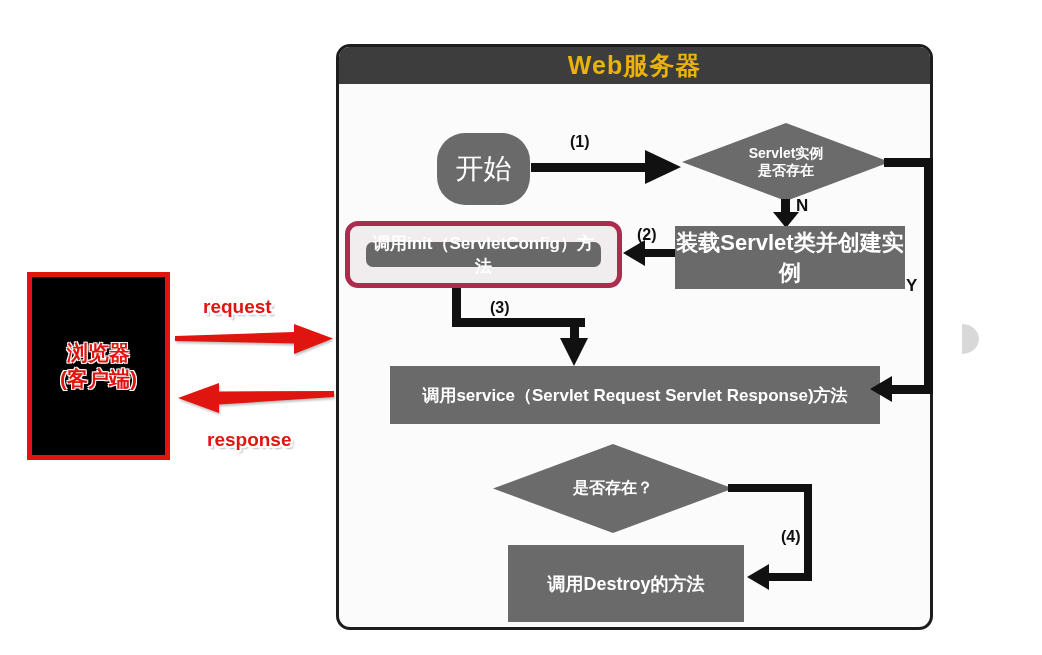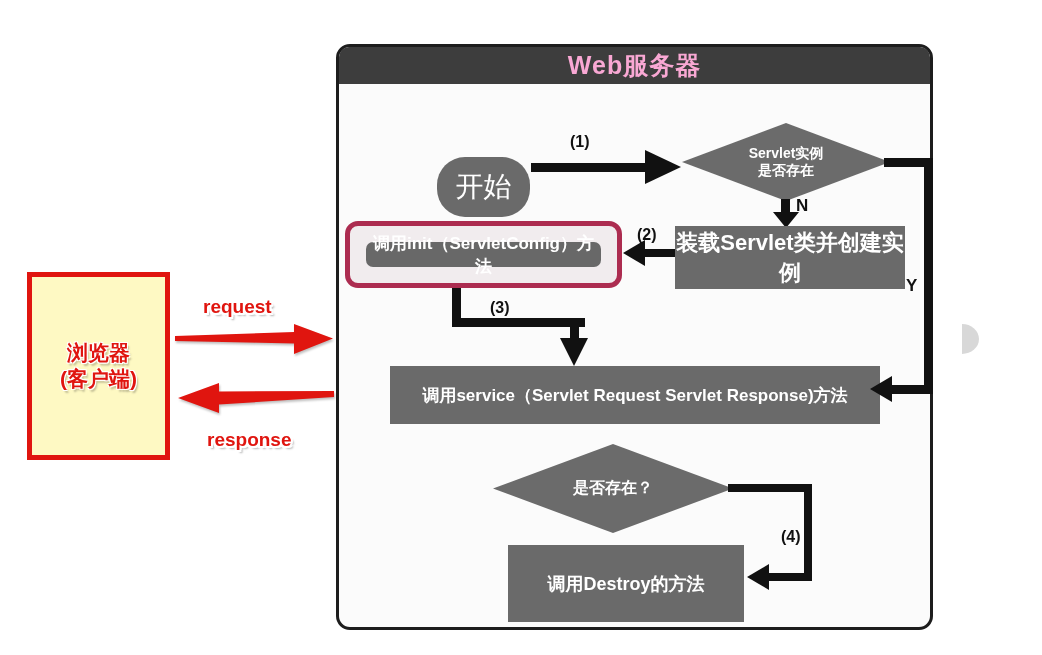--- a/index.html
+++ b/index.html
@@ -4,34 +4,34 @@
 <style>
   html,body{margin:0;padding:0;background:#ffffff;}
   body{font-family:"Liberation Sans","DejaVu Sans",sans-serif;}
   .stage{position:relative;width:1042px;height:655px;background:#ffffff;overflow:hidden;}
 
   
   .server{position:absolute;left:336px;top:44px;width:597px;height:586px;
           border:3px solid #1d1d1d;border-radius:14px;background:#fbfbfb;box-sizing:border-box;}
   .server-header{position:absolute;left:0;top:0;right:0;height:37px;background:#3d3d3d;
           border-radius:10px 10px 0 0;display:flex;align-items:center;justify-content:center;}
-  .server-header span{color:#f9a8d4;font-size:25px;font-weight:bold;letter-spacing:1px;}
+  .server-header span{color:#eab308;font-size:25px;font-weight:bold;letter-spacing:1px;}
 
   
   .gbox{position:absolute;background:#6a6a6a;color:#ffffff;display:flex;align-items:center;
         justify-content:center;text-align:center;font-weight:bold;box-sizing:border-box;}
   .diamond{position:absolute;background:#6b6b6b;color:#ffffff;display:flex;flex-direction:column;
         align-items:center;justify-content:center;text-align:center;font-weight:bold;
         clip-path:polygon(50% 0,100% 50%,50% 100%,0 50%);}
   .shaft{position:absolute;background:#111111;}
   .tri{position:absolute;width:0;height:0;}
   .elabel{position:absolute;color:#111111;font-weight:bold;font-size:16px;}
 
   
-  .start{left:437px;top:133px;width:93px;height:60px;border-radius:28px;font-size:28px;font-weight:normal;margin-top:24px;}
+  .start{left:437px;top:133px;width:93px;height:72px;border-radius:28px;font-size:28px;font-weight:normal;}
   
   .a1-shaft{left:531px;top:163px;width:114px;height:9px;}
   .a1-head{left:645px;top:150px;border-left:36px solid #111;border-top:17px solid transparent;border-bottom:17px solid transparent;}
   .l1{left:570px;top:133px;}
   
   .d1{left:682px;top:123px;width:208px;height:78px;font-size:14px;line-height:1.2;}
   
   .n-shaft{left:781px;top:199px;width:9px;height:15px;}
   .n-head{left:773px;top:212px;border-left:13px solid transparent;border-right:13px solid transparent;border-top:16px solid #111;}
   .ln{left:796px;top:196px;font-size:17px;}
@@ -66,21 +66,21 @@
   .a4-h1{left:728px;top:484px;width:84px;height:8px;}
   .a4-v{left:804px;top:484px;width:8px;height:97px;}
   .a4-h2{left:769px;top:573px;width:43px;height:8px;}
   .a4-head{left:747px;top:564px;border-right:22px solid #111;border-top:13px solid transparent;border-bottom:13px solid transparent;}
   .l4{left:781px;top:528px;}
   
   .destroy{left:508px;top:545px;width:236px;height:77px;font-size:18px;}
 
   
   .browser-box{position:absolute;left:27px;top:272px;width:143px;height:188px;border:5px solid #e0150f;
-      background:#fef9c3;box-sizing:border-box;display:flex;flex-direction:column;align-items:center;
+      background:#000000;box-sizing:border-box;display:flex;flex-direction:column;align-items:center;
       justify-content:center;}
   .browser-box div{color:#e0150f;font-weight:bold;font-size:21px;line-height:1.25;
       text-shadow:1px 1px 0 #fff,-1px -1px 0 #fff,1px -1px 0 #fff,-1px 1px 0 #fff,2px 3px 2px rgba(0,0,0,0.25);}
   .outline-red{position:absolute;color:#e0150f;font-weight:bold;font-size:19px;
       text-shadow:-2px -2px 0 #fff,2px -2px 0 #fff,-2px 2px 0 #fff,2px 2px 0 #fff,0 -2px 0 #fff,0 2px 0 #fff,-2px 0 0 #fff,2px 0 0 #fff,3px 3px 2px rgba(0,0,0,0.3);}
   .req-label{left:203px;top:296px;}
   .resp-label{left:207px;top:429px;text-align:center;}
   .red-arrows{position:absolute;left:170px;top:320px;filter:drop-shadow(1px 2px 1px rgba(0,0,0,0.25));}
 
   

